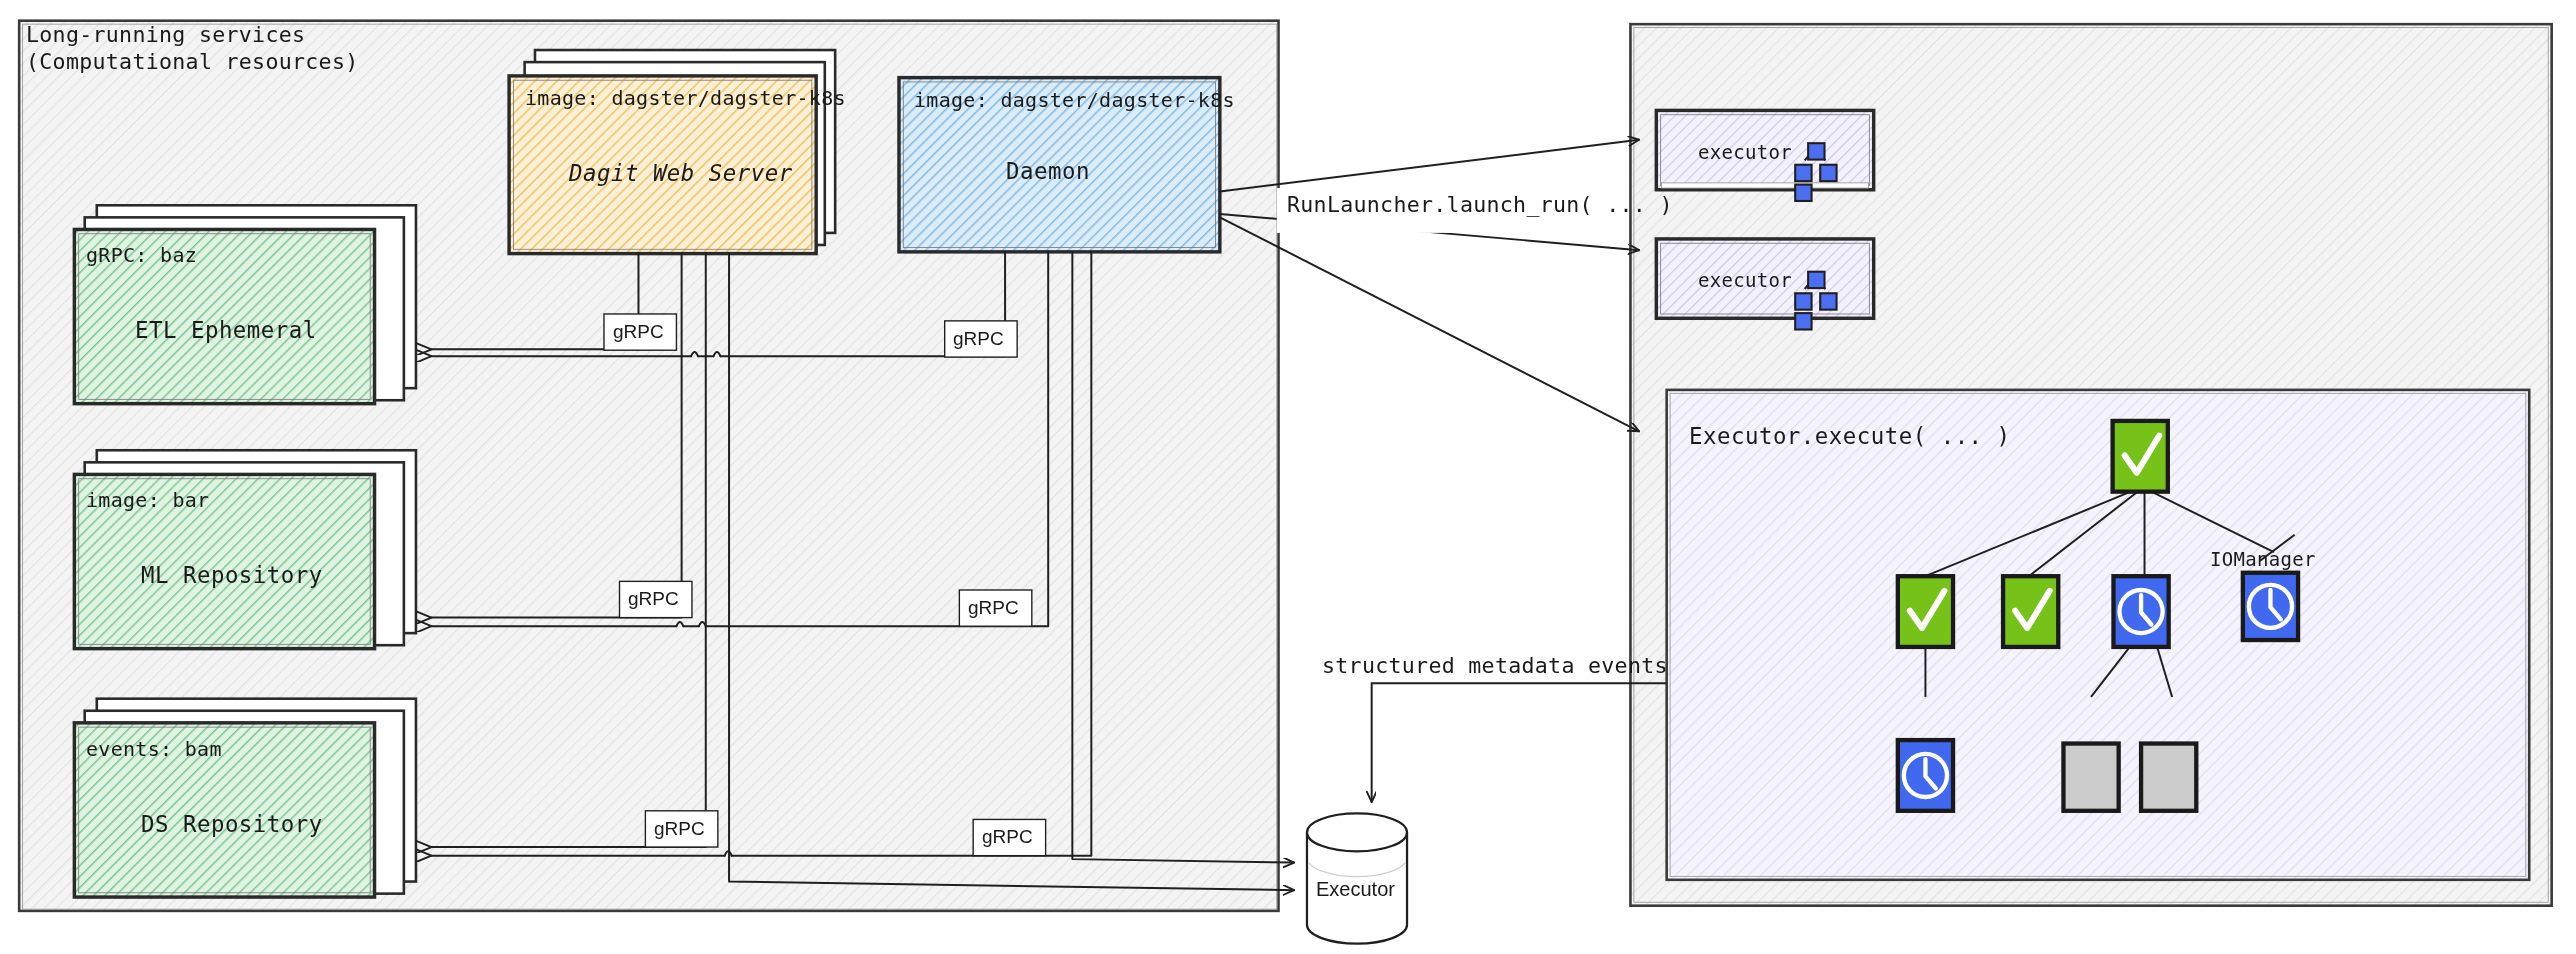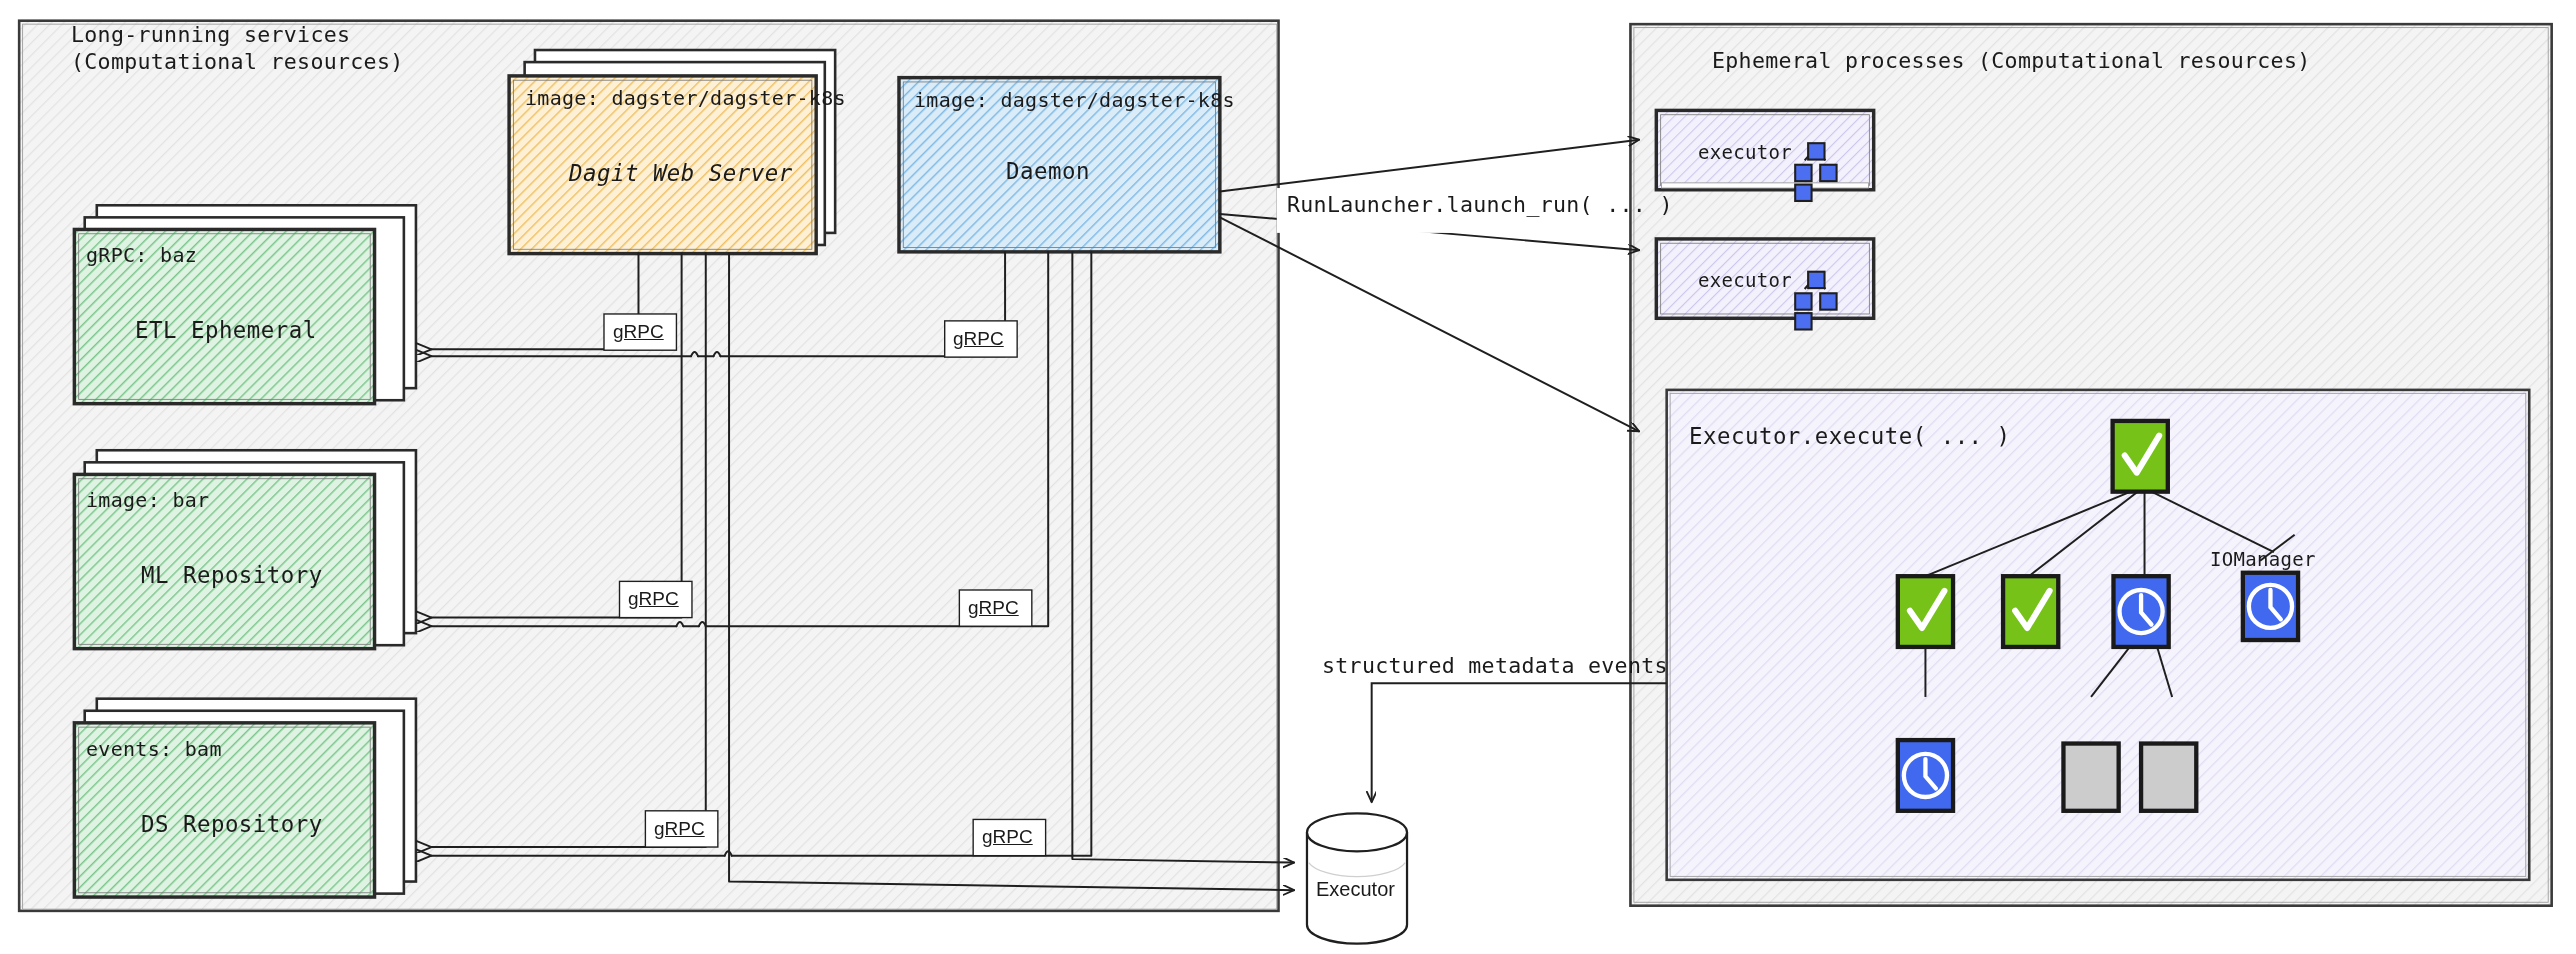--- a/index.html
+++ b/index.html
@@ -9,25 +9,25 @@
     width:2576px;height:954px;overflow:hidden;
   }
   #stage{position:relative;width:2576px;height:954px;}
   svg#diagram{position:absolute;left:0;top:0;width:2576px;height:954px;}
 
   .mono{font-family:"DejaVu Sans Mono","Liberation Mono",monospace;}
   .sans{font-family:"Liberation Sans","DejaVu Sans",sans-serif;}
 
   
   .lbl{position:absolute;white-space:pre;color:#1a1a1a;}
-  .panel-title{font-size:21.6px;line-height:28px;letter-spacing:0.3px;margin-left:45px;}
+  .panel-title{font-size:21.6px;line-height:28px;letter-spacing:0.3px;}
   .box-img{font-size:20px;letter-spacing:0.3px;}
   .box-name{font-size:22.4px;letter-spacing:0.5px;}
   .edge-lbl-mono{font-size:21.6px;letter-spacing:0.3px;}
-  .edge-lbl-sans{font-size:19px;letter-spacing:0;text-decoration:underline;}
+  .edge-lbl-sans{font-size:19px;letter-spacing:0;}
   .small-name{font-size:19px;letter-spacing:0.3px;}
   .db-lbl{font-size:20px;}
 </style>
 </head>
 <body>
 
 <div id="stage">
 
 <svg id="diagram" viewBox="0 0 2986 1106">
   <defs>
@@ -250,21 +250,20 @@
     <path d="M1515,965 L1515,1072 a58,22 0 0 0 116,0 L1631,965" fill="#ffffff" stroke="#1f1f1f" stroke-width="2.6"></path>
     <ellipse cx="1573" cy="965" rx="58" ry="22" fill="#ffffff" stroke="#1f1f1f" stroke-width="2.6"></ellipse>
     <path d="M1517,1000 a58,22 0 0 0 112,0" fill="none" stroke="#cfcfcf" stroke-width="1.4"></path>
   </g>
 
 </svg>
 
 <div class="lbl mono panel-title" style="left:26px;top:21px;">Long-running services</div>
 <div class="lbl mono panel-title" style="left:26px;top:48px;">(Computational resources)</div>
 
-<div class="lbl mono panel-title" style="left:1667px;top:47px;">Ephemeral processes (Computational resources)</div>
 
 <div class="lbl mono box-img" style="left:525px;top:86px;">image: dagster/dagster-k8s</div>
 <div class="lbl mono box-name" style="left:569px;top:160px;font-style:italic;">Dagit Web Server</div>
 
 <div class="lbl mono box-img" style="left:914px;top:88px;">image: dagster/dagster-k8s</div>
 <div class="lbl mono box-name" style="left:1006px;top:158px;">Daemon</div>
 
 <div class="lbl mono box-img" style="left:86px;top:243px;">gRPC: baz</div>
 <div class="lbl mono box-name" style="left:135px;top:317px;">ETL Ephemeral</div>
 

